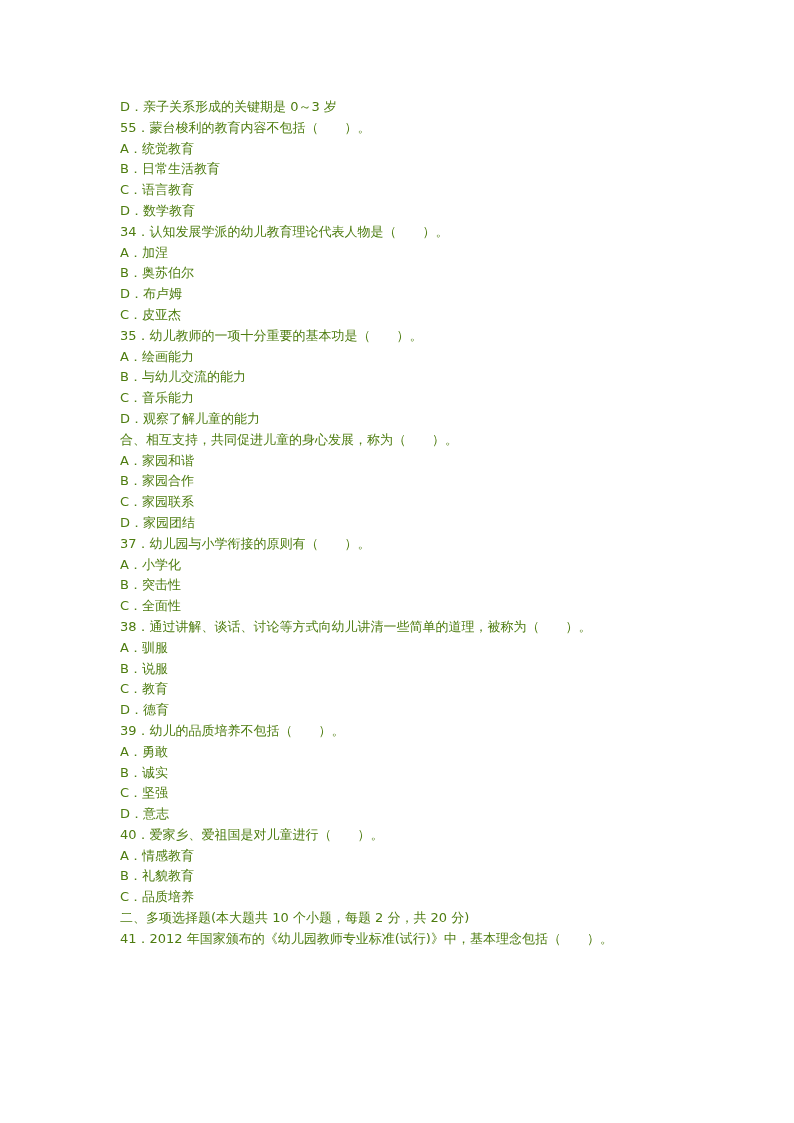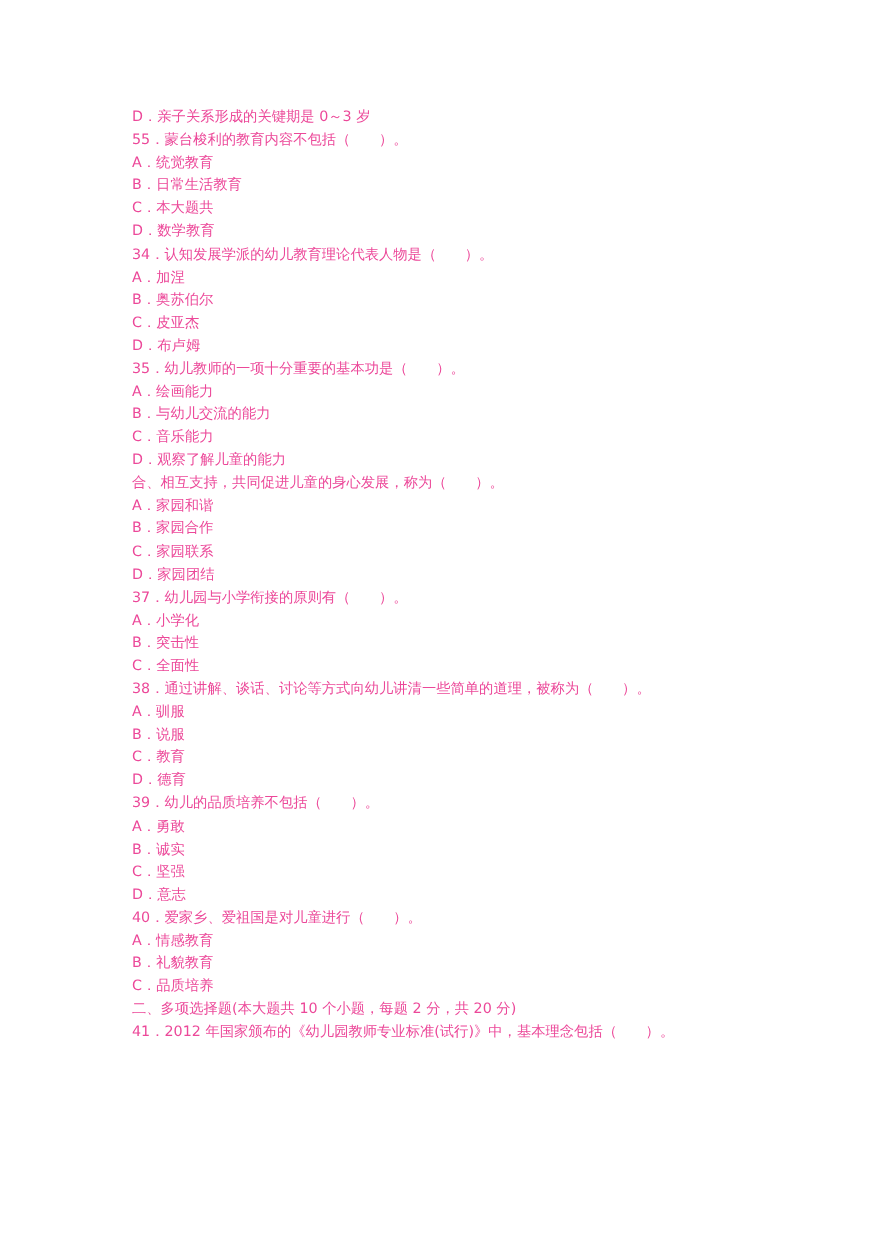--- a/index.html
+++ b/index.html
@@ -1,36 +1,36 @@
 <!DOCTYPE html>
 <html><head>
 <meta charset="utf-8">
 <style>
   html, body { margin:0; padding:0; background:#ffffff; }
   body { width:794px; height:1123px; position:relative; overflow:hidden; }
   .page { position:absolute; left:120px; top:97px; width:560px;
-    font-family:"DejaVu Sans", "Liberation Sans", sans-serif; font-size:13px; color:#ec4899;
+    font-family:"DejaVu Sans", "Liberation Sans", sans-serif; font-size:13px; color:#4d7c0f;
     line-height:20.8px; }
   .line { white-space:nowrap; height:20.8px; }
 </style>
 </head>
 <body>
 
 <div class="page">
   <div class="line">D．亲子关系形成的关键期是 0～3 岁</div>
   <div class="line">55．蒙台梭利的教育内容不包括（　　）。</div>
   <div class="line">A．统觉教育</div>
   <div class="line">B．日常生活教育</div>
-  <div class="line">C．本大题共</div>
+  <div class="line">C．语言教育</div>
   <div class="line">D．数学教育</div>
   <div class="line">34．认知发展学派的幼儿教育理论代表人物是（　　）。</div>
   <div class="line">A．加涅</div>
   <div class="line">B．奥苏伯尔</div>
+  <div class="line">D．布卢姆</div>
   <div class="line">C．皮亚杰</div>
-  <div class="line">D．布卢姆</div>
   <div class="line">35．幼儿教师的一项十分重要的基本功是（　　）。</div>
   <div class="line">A．绘画能力</div>
   <div class="line">B．与幼儿交流的能力</div>
   <div class="line">C．音乐能力</div>
   <div class="line">D．观察了解儿童的能力</div>
   <div class="line">合、相互支持，共同促进儿童的身心发展，称为（　　）。</div>
   <div class="line">A．家园和谐</div>
   <div class="line">B．家园合作</div>
   <div class="line">C．家园联系</div>
   <div class="line">D．家园团结</div>

